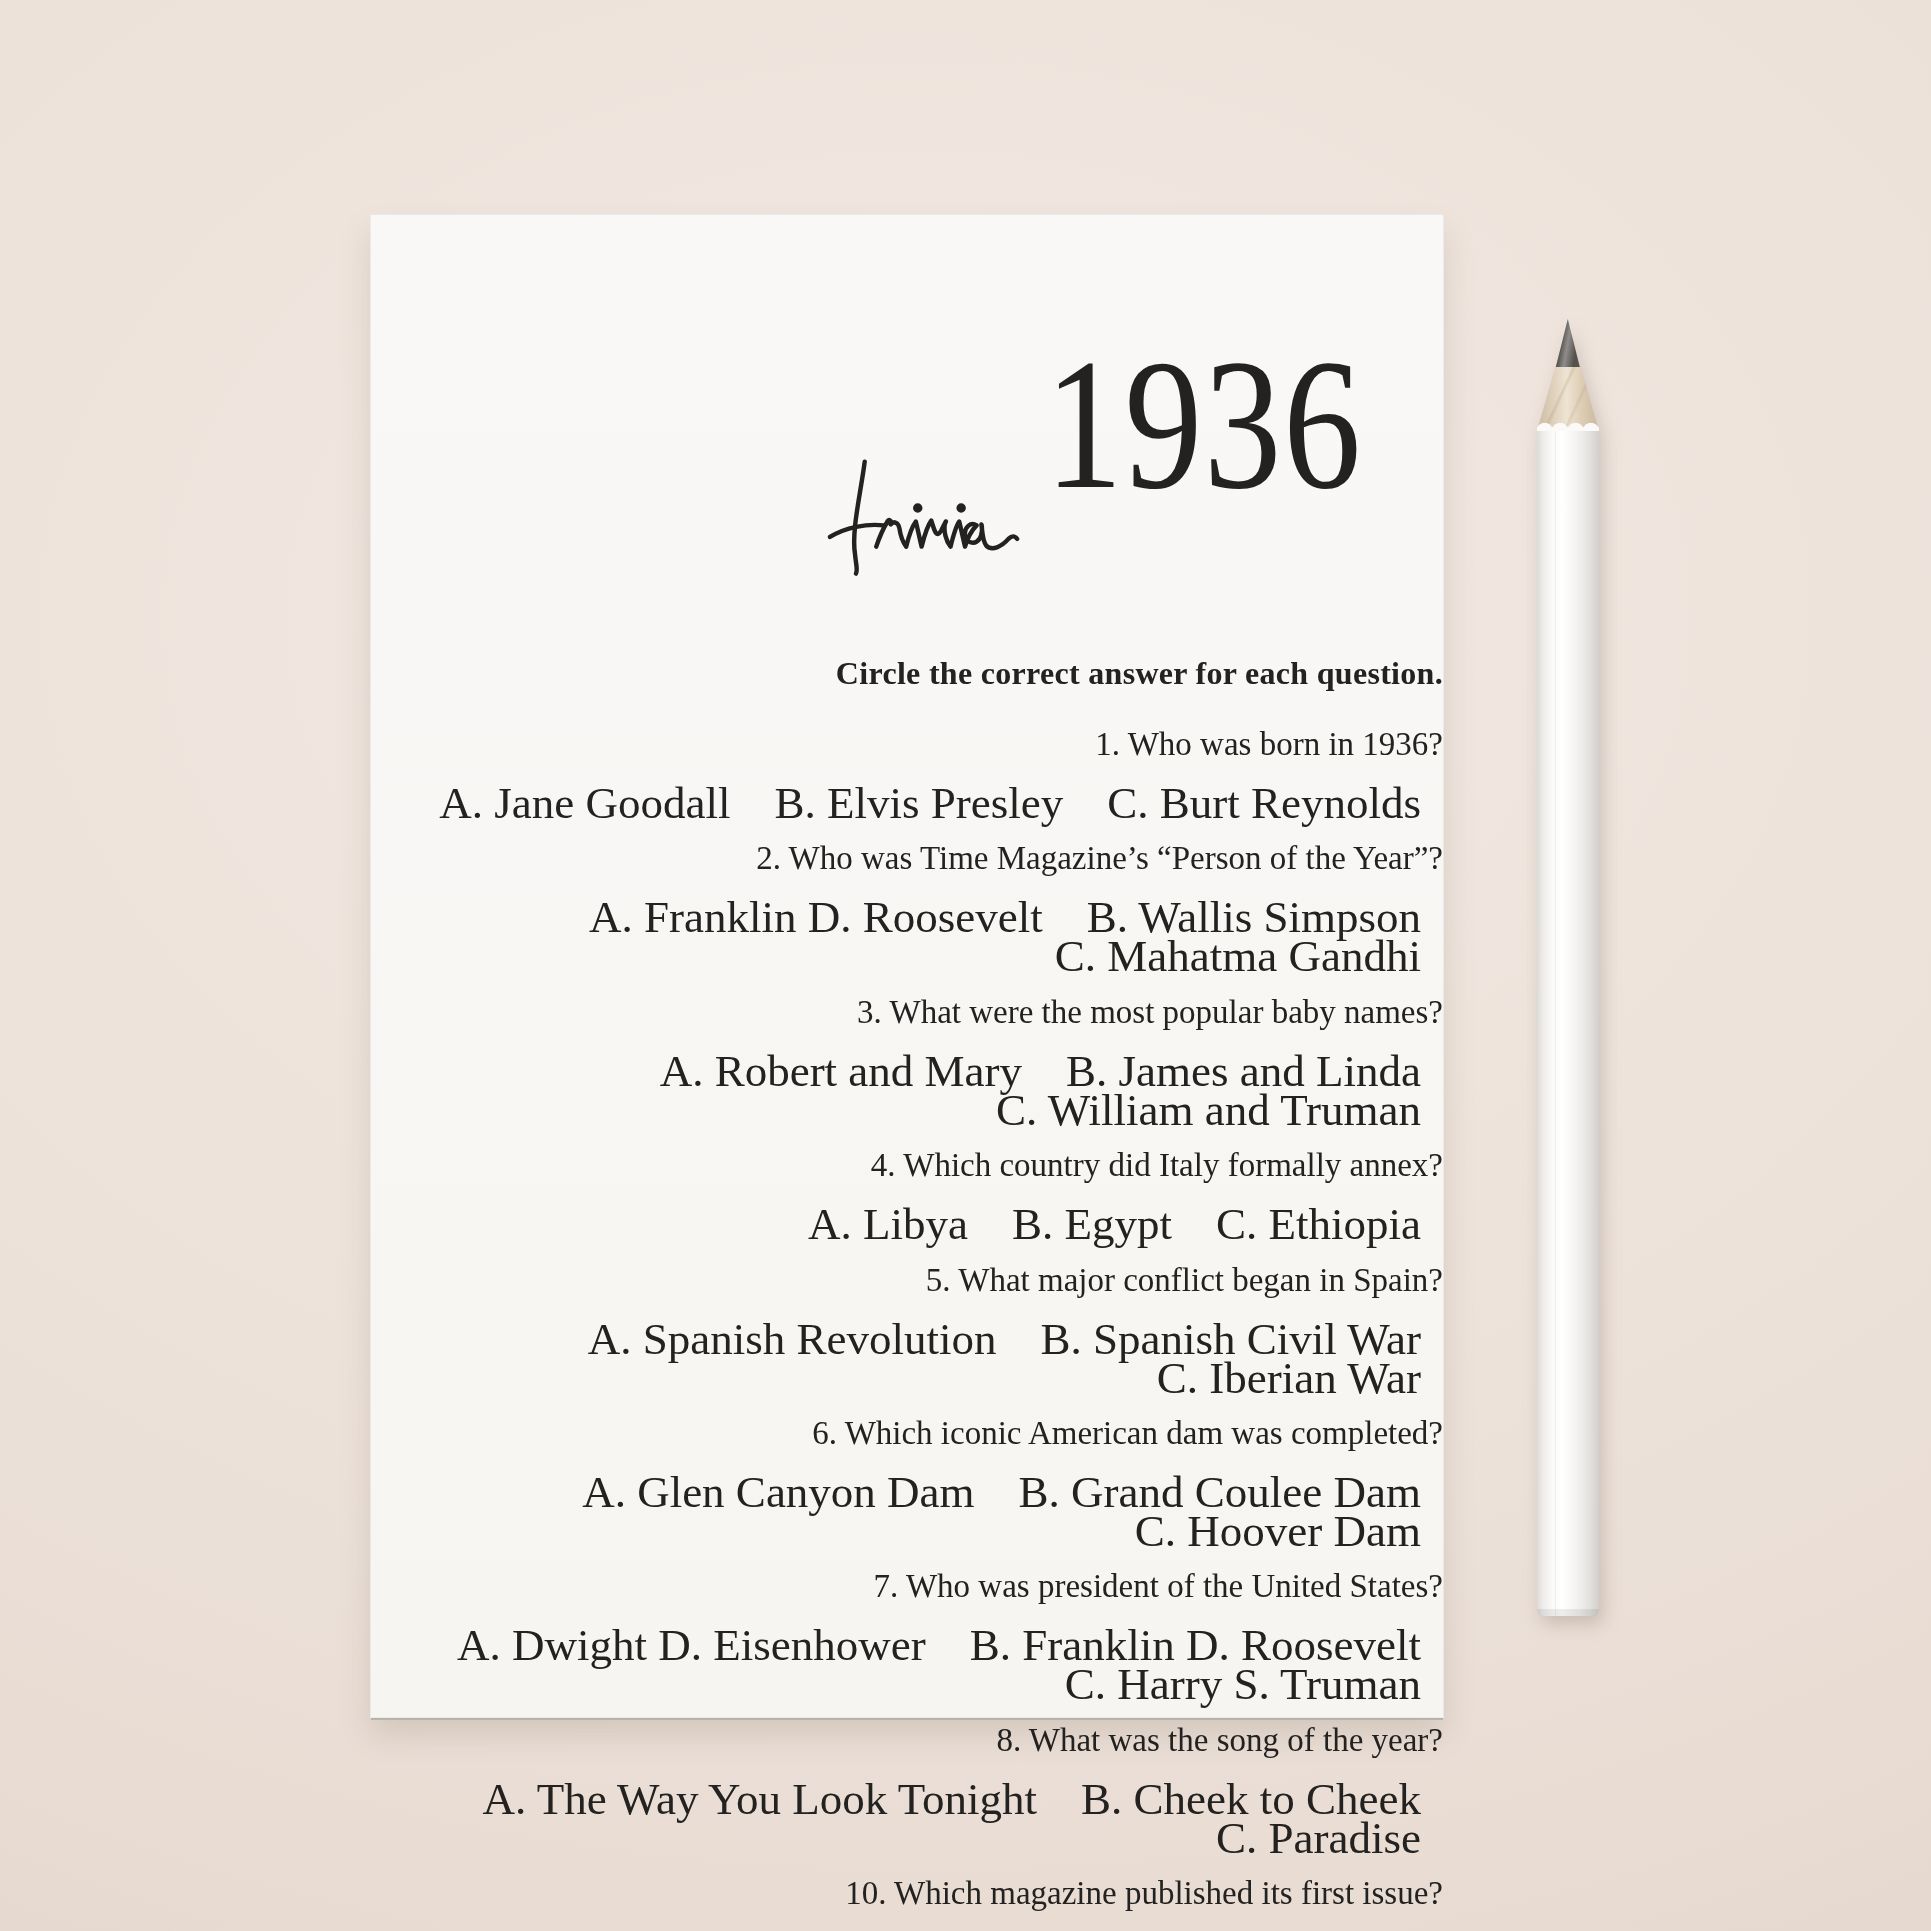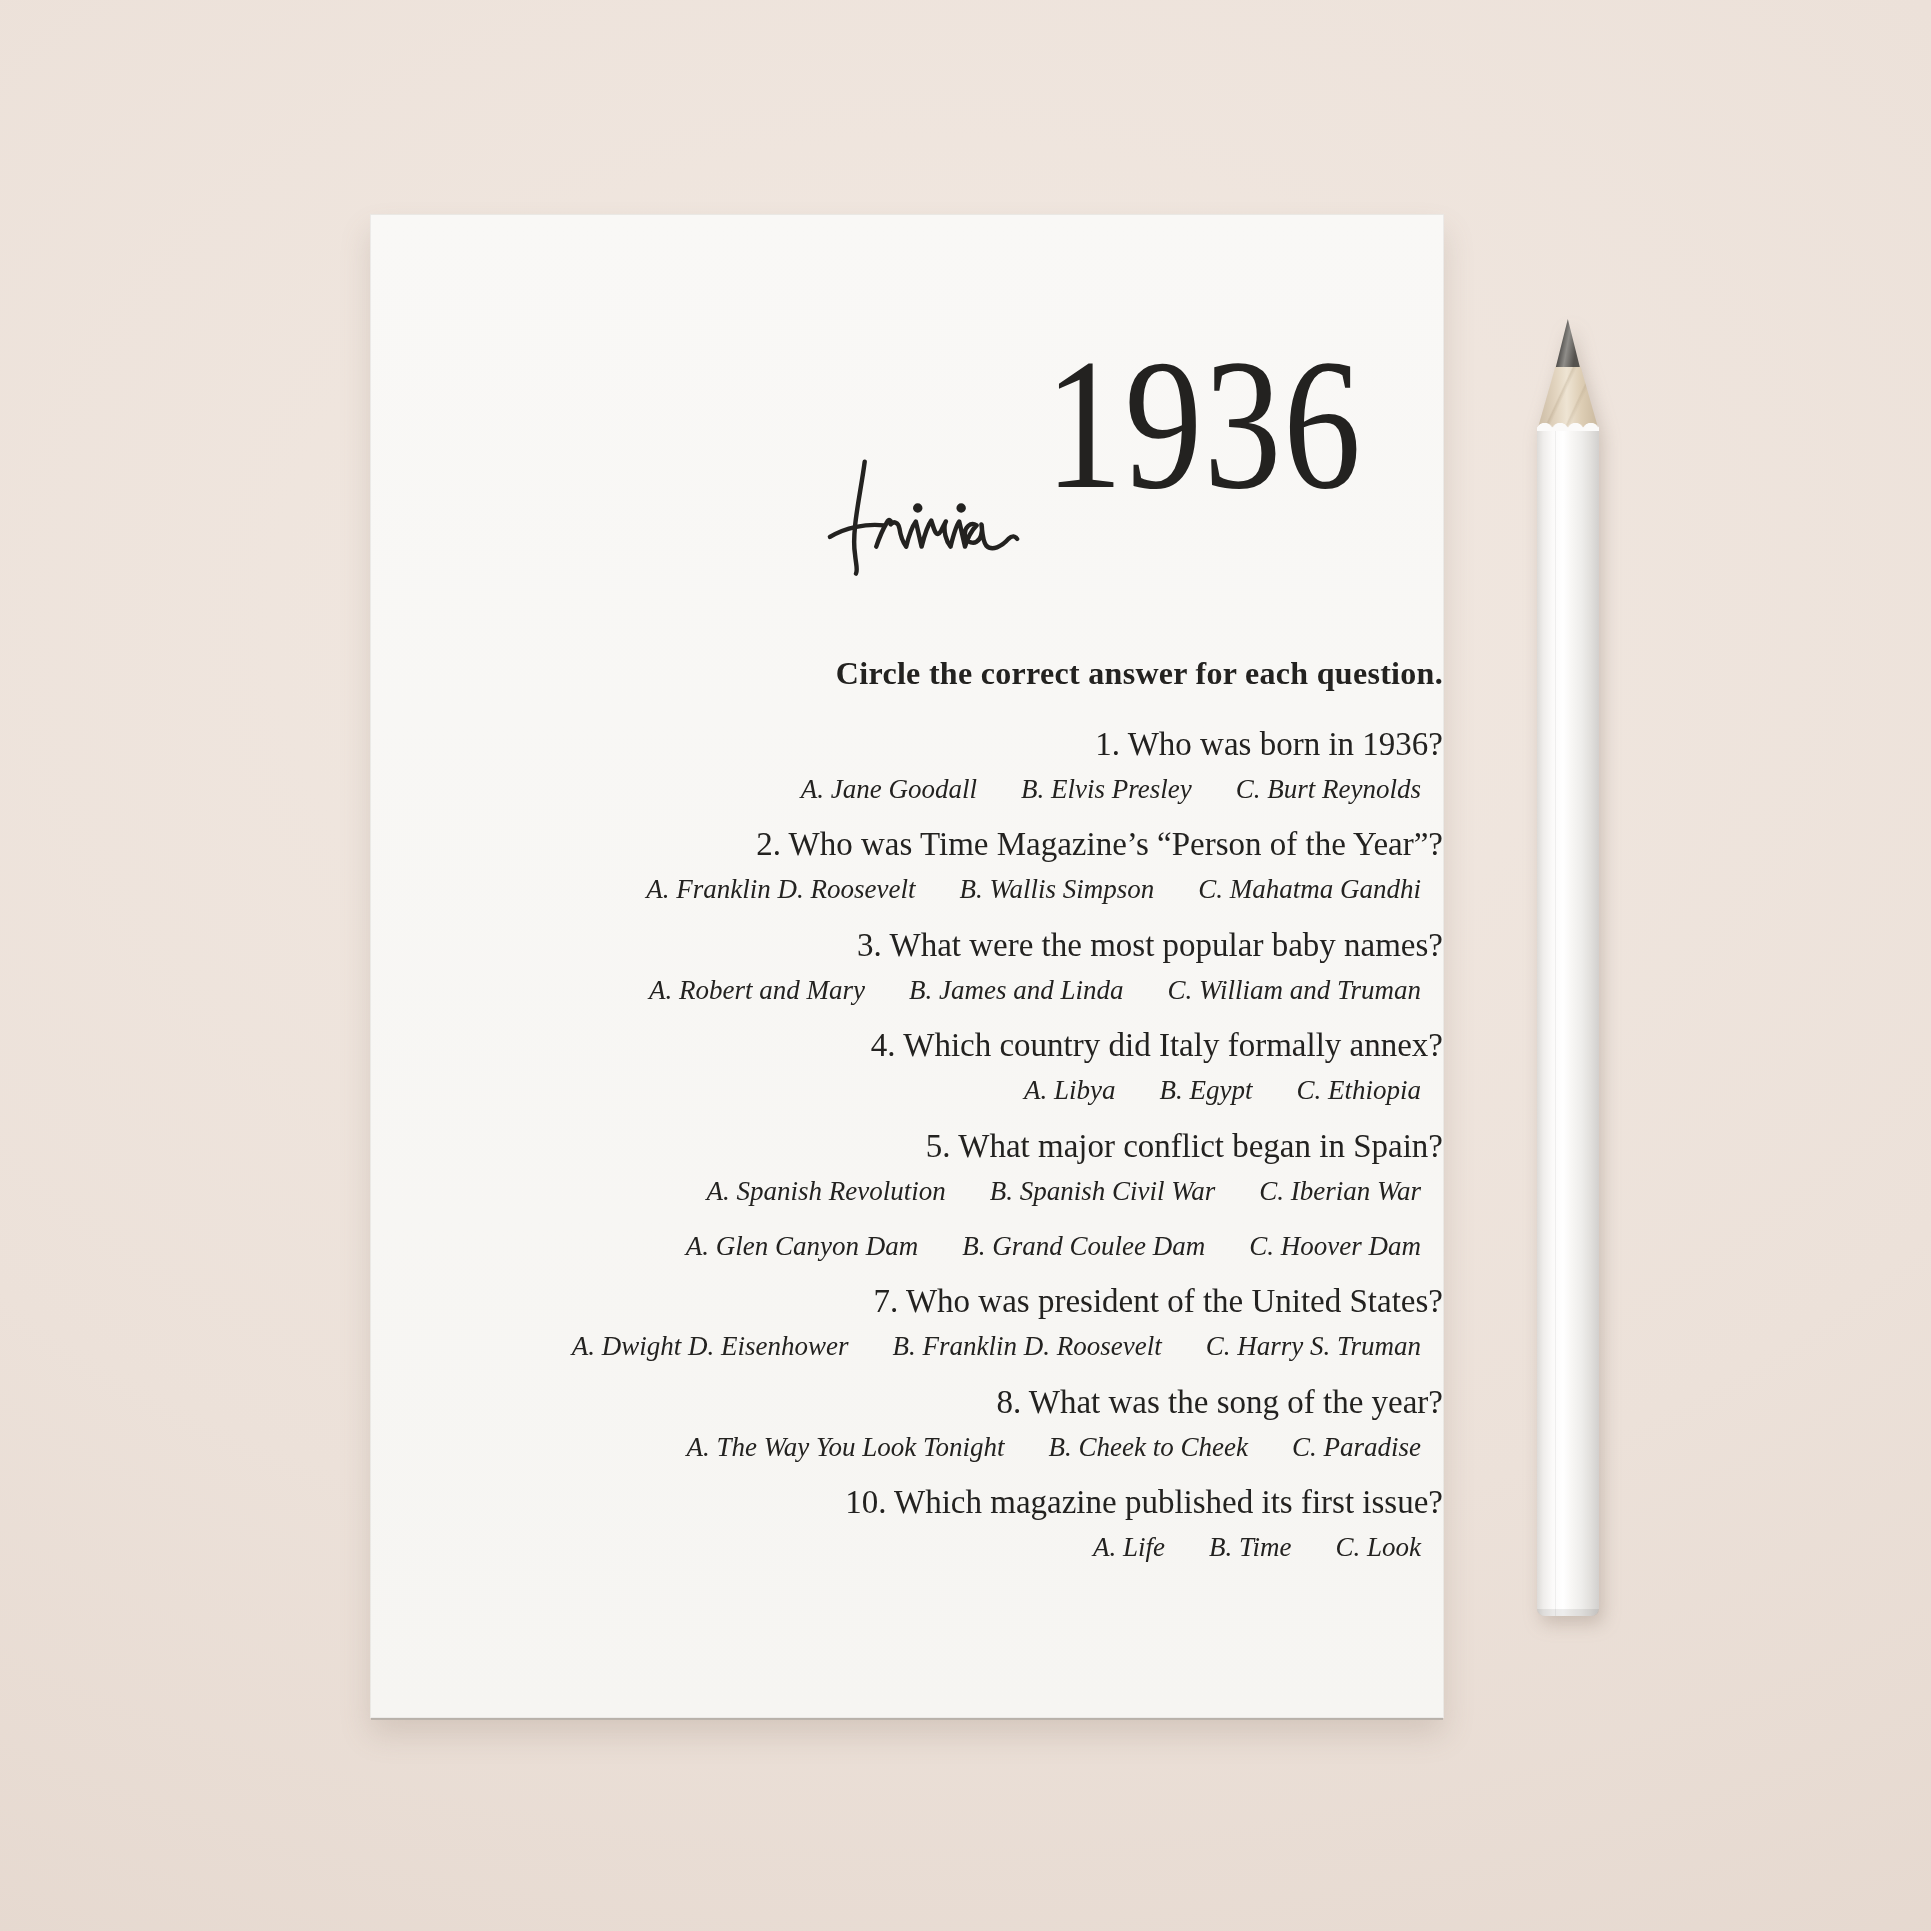--- a/index.html
+++ b/index.html
@@ -23,21 +23,21 @@
   }
   .title-script{position:absolute;left:451px;top:239px;width:232px;height:164px;}
   .title-script path,.title-script circle{stroke:var(--ink);}
   .instruction{
     position:absolute;left:0;right:0;top:438px;
     font-size:32px;line-height:41px;font-weight:bold;letter-spacing:0.3px;padding-left:30px;
   }
   .question-list{position:absolute;left:0;right:0;top:510px;}
   .question-block{margin-bottom:16.4px;}
   .question-text{font-size:33px;line-height:39px;margin-left:30px;}
-  .answers{margin-top:6px;font-size:27px;line-height:39px;font-style:italic;}
+  .answers{margin-top:20px;font-size:45px;line-height:39px;}
   .answer{display:inline-block;margin:0 22px;white-space:nowrap;}
 
   
   .pencil{position:absolute;left:1537px;top:319px;width:62px;height:1297px;
     filter:drop-shadow(4.8px 8.7px 8.7px rgba(120,100,85,.28));}
   .pencil-lead{
     position:absolute;left:18.3px;top:0;width:25px;height:50px;
     clip-path:polygon(50% 0,100% 100%,0 100%);
     background:linear-gradient(100deg,#3f3d3a 22%,#8f8d89 50%,#55524e 78%);
   }
@@ -115,20 +115,21 @@
     <div class="question-text">4. Which country did Italy formally annex?</div>
     <div class="answers"><span class="answer">A. Libya</span><span class="answer">B. Egypt</span><span class="answer">C. Ethiopia</span></div>
   </div>
 
   <div class="question-block">
     <div class="question-text">5. What major conflict began in Spain?</div>
     <div class="answers"><span class="answer">A. Spanish Revolution</span><span class="answer">B. Spanish Civil War</span><span class="answer">C. Iberian War</span></div>
   </div>
 
   <div class="question-block">
+    <div class="question-text">6. Which iconic American dam was completed?</div>
     <div class="answers"><span class="answer">A. Glen Canyon Dam</span><span class="answer">B. Grand Coulee Dam</span><span class="answer">C. Hoover Dam</span></div>
   </div>
 
   <div class="question-block">
     <div class="question-text">7. Who was president of the United States?</div>
     <div class="answers"><span class="answer">A. Dwight D. Eisenhower</span><span class="answer">B. Franklin D. Roosevelt</span><span class="answer">C. Harry S. Truman</span></div>
   </div>
 
   <div class="question-block">
     <div class="question-text">8. What was the song of the year?</div>

